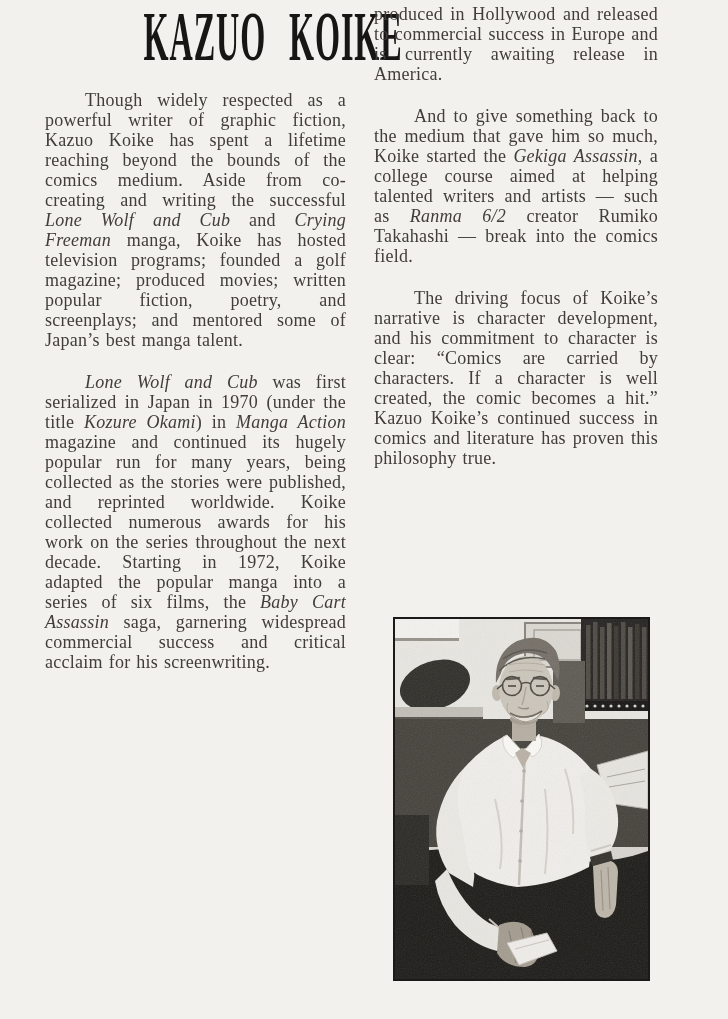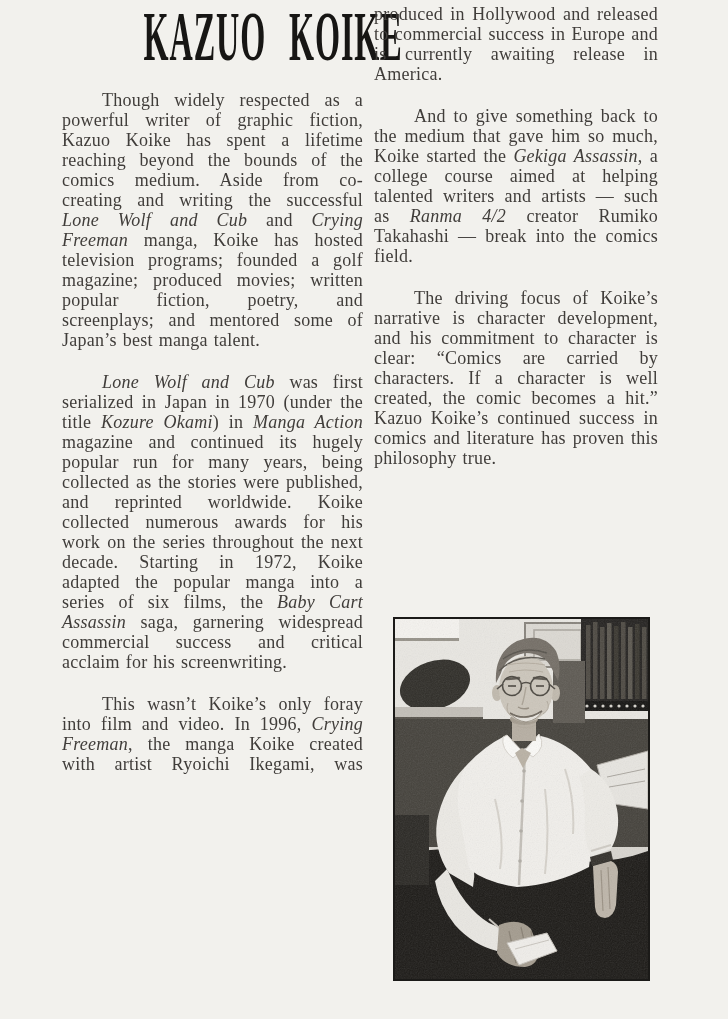--- a/index.html
+++ b/index.html
@@ -12,21 +12,21 @@
     position:absolute;left:62px;top:2px;width:302px;margin:0;
     text-align:center;font-weight:700;font-size:70px;line-height:70px;
     letter-spacing:2px;word-spacing:30px;white-space:nowrap;
     transform:scaleX(0.46);transform-origin:50% 0;
     color:#171614;
   }
   .col{
     position:absolute;font-size:18px;line-height:20px;
     text-align:justify;letter-spacing:0.25px;word-spacing:1.2px;
   }
-  .col-left{left:62px;top:90px;width:301px;}
+  .col-left{left:45px;top:90px;width:301px;}
   .col-right{left:374px;top:4px;width:284px;}
   .para{margin:0 0 22px 0;text-indent:40px;}
   .para.noindent{text-indent:0;}
   .para.justify-last{text-align-last:justify;}
   .para em{font-style:italic;}
   .photo-frame{
     position:absolute;left:393px;top:617px;width:253px;height:360px;
     margin:0;border:2px solid #1b1a18;background:#d8d5cf;
   }
   .photo-frame svg{display:block;width:100%;height:100%;}
@@ -34,25 +34,24 @@
 </head>
 <body>
 
 <div class="page" style="background: rgb(242, 241, 237); color: rgb(64, 61, 58);">
 
   <h1 class="title" style="color: rgb(23, 22, 20);">KAZUO KOIKE</h1>
 
   <div class="col col-left" id="col-left">
       <p class="para"><span>Though widely respected as a powerful writer of graphic fiction, Kazuo Koike has spent a lifetime reaching beyond the bounds of the comics medium. Aside from co-creating and writing the successful </span><em>Lone Wolf and Cub</em><span> and </span><em>Crying Freeman</em><span> manga, Koike has hosted television programs; founded a golf magazine; produced movies; written popular fiction, poetry, and screenplays; and mentored some of Japan’s best manga talent.</span></p>
       <p class="para"><em>Lone Wolf and Cub</em><span> was first serialized in Japan in 1970 (under the title </span><em>Kozure Okami</em><span>) in </span><em>Manga Action</em><span> magazine and continued its hugely popular run for many years, being collected as the stories were published, and reprinted worldwide. Koike collected numerous awards for his work on the series throughout the next decade. Starting in 1972, Koike adapted the popular manga into a series of six films, the </span><em>Baby Cart Assassin</em><span> saga, garnering widespread commercial success and critical acclaim for his screenwriting.</span></p>
-      <p class="para justify-last"><span>This wasn’t Koike’s only foray into film and video. In 1996, </span><em>Crying Freeman</em><span>, the manga Koike created with artist Ryoichi Ikegami, was</span></p>
     </div>
   <div class="col col-right" id="col-right">
       <p class="para noindent"><span>produced in Hollywood and released to commercial success in Europe and is currently awaiting release in America.</span></p>
-      <p class="para"><span>And to give something back to the medium that gave him so much, Koike started the </span><em>Gekiga Assassin</em><span>, a college course aimed at helping talented writers and artists — such as </span><em>Ranma 4/2</em><span> creator Rumiko Takahashi — break into the comics field.</span></p>
+      <p class="para"><span>And to give something back to the medium that gave him so much, Koike started the </span><em>Gekiga Assassin</em><span>, a college course aimed at helping talented writers and artists — such as </span><em>Ranma 6/2</em><span> creator Rumiko Takahashi — break into the comics field.</span></p>
       <p class="para"><span>The driving focus of Koike’s narrative is character development, and his commitment to character is clear: “Comics are carried by characters. If a character is well created, the comic becomes a hit.” Kazuo Koike’s continued success in comics and literature has proven this philosophy true.</span></p>
     </div>
 
   <figure class="photo-frame" role="img" aria-label="Black-and-white photograph of Kazuo Koike smiling, wearing wire-rimmed glasses and a white shirt, seated at a desk with a bookshelf behind him, one hand resting near papers" style="border-color: rgb(27, 26, 24);">
     <svg viewBox="0 0 253 360" preserveAspectRatio="none">
       <defs>
         <filter id="grain" x="0" y="0" width="100%" height="100%">
           <feTurbulence type="fractalNoise" baseFrequency="0.85" numOctaves="2" result="n"></feTurbulence>
           <feColorMatrix in="n" type="saturate" values="0"></feColorMatrix>
           <feComponentTransfer>

